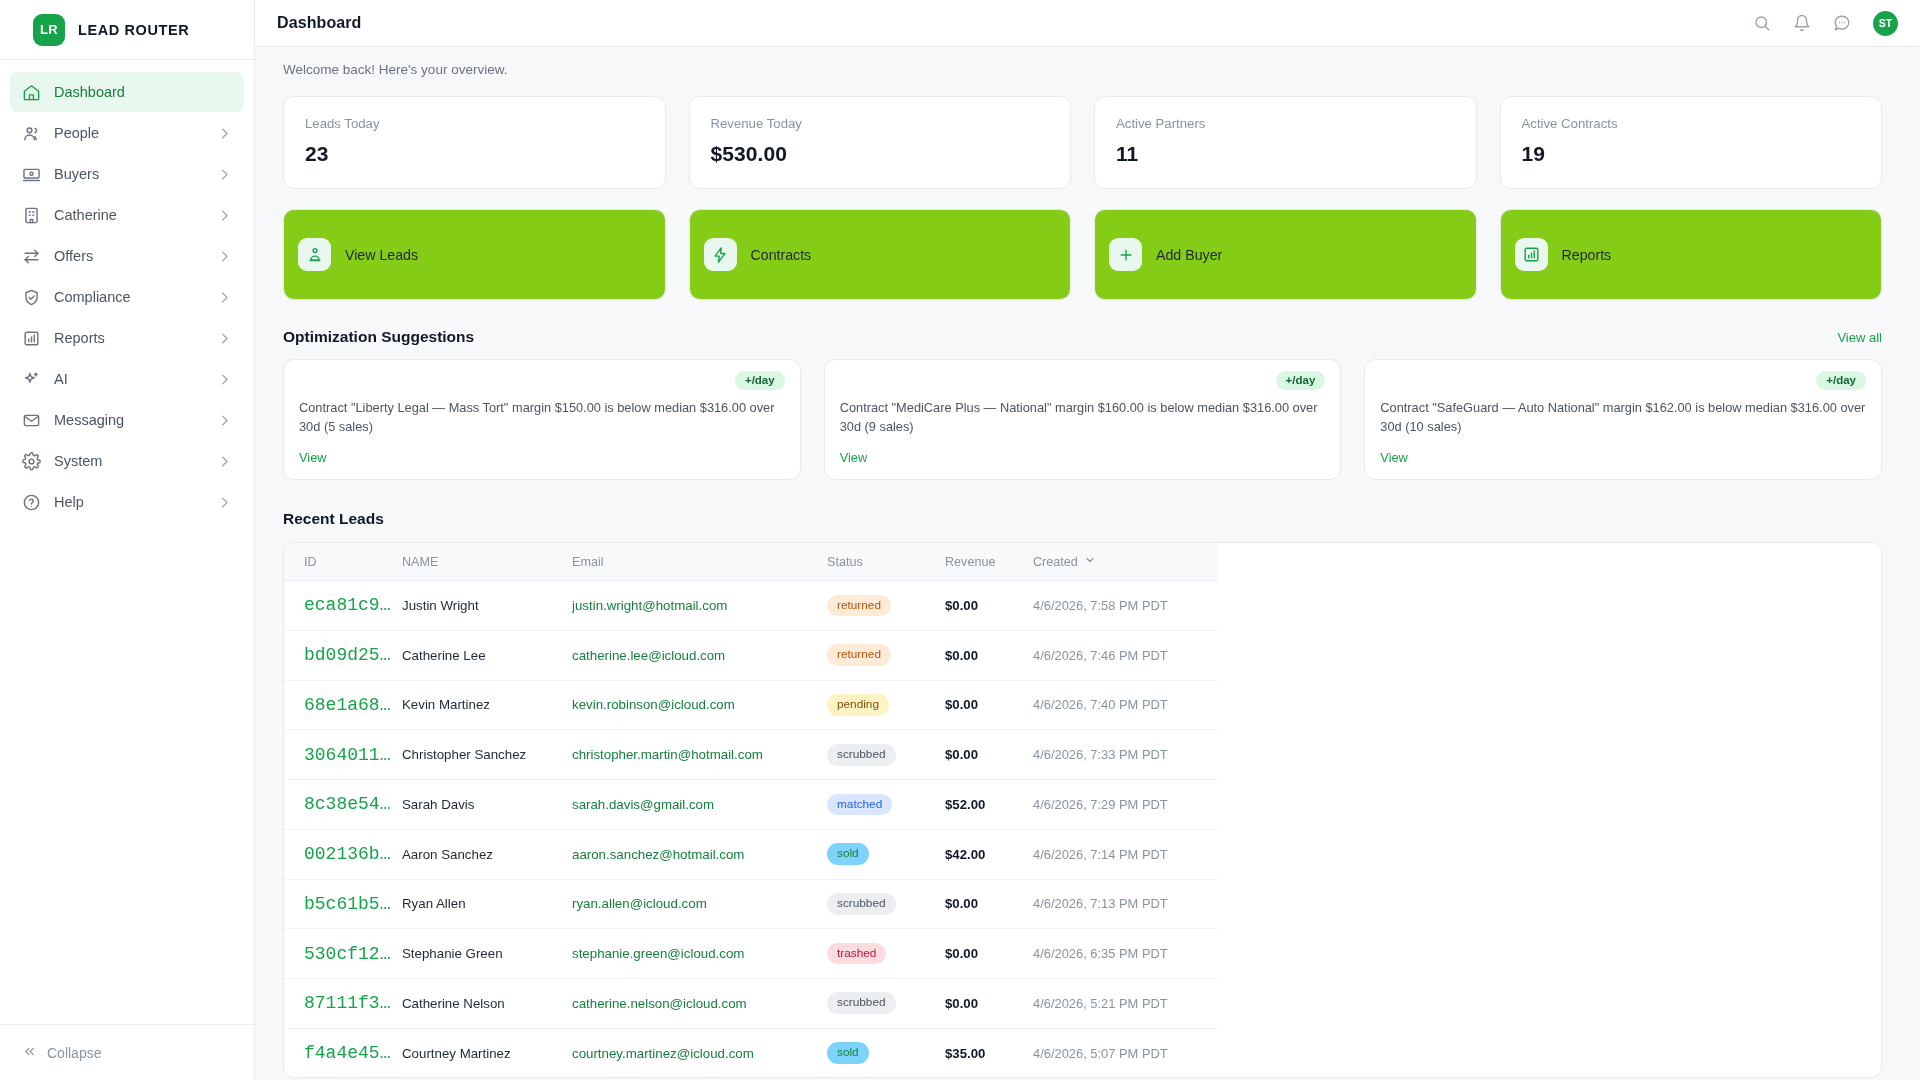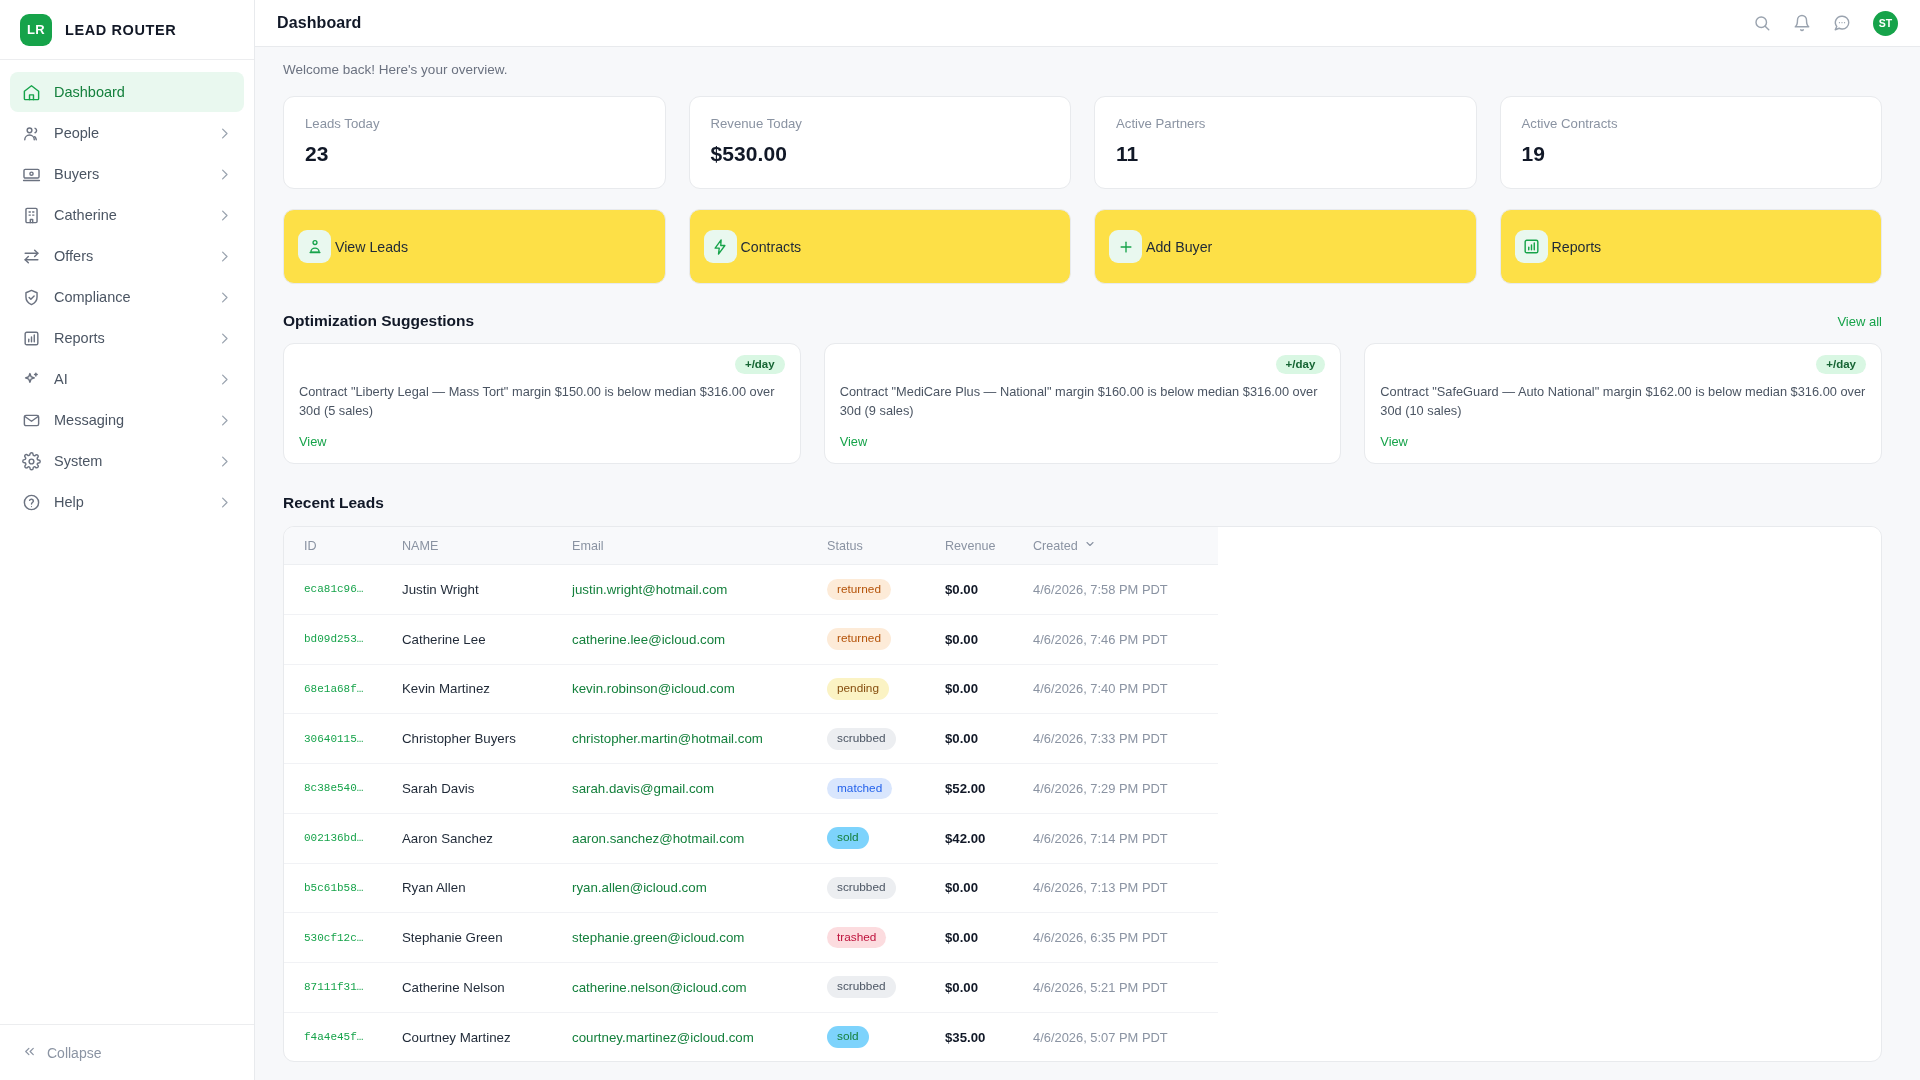--- a/index.html
+++ b/index.html
@@ -15,21 +15,21 @@
   
   .sidebar {
     width: 255px; height: 1080px;
     background: #ffffff;
     border-right: 1px solid #e8eaed;
     display: flex; flex-direction: column;
     flex: 0 0 255px;
   }
   .brand {
     height: 60px; display: flex; align-items: center; gap: 13px;
-    padding: 0 20px; border-bottom: 1px solid #ecedef;
+    padding: 0 33px; border-bottom: 1px solid #ecedef;
   }
   .brand-logo {
     width: 32px; height: 32px; border-radius: 9px;
     background: #16a34a; color: #fff;
     font-size: 13px; font-weight: 700; letter-spacing: .3px;
     display: flex; align-items: center; justify-content: center;
   }
   .brand-name {
     font-size: 14.5px; font-weight: 700; color: #121826; letter-spacing: .6px;
   }
@@ -71,22 +71,22 @@
   .grid4 { display: grid; grid-template-columns: repeat(4,1fr); gap: 23px; margin: 19px 38px 0 28px; }
 
   .stat-card {
     background: #fff; border: 1px solid #e8eaed; border-radius: 11px;
     padding: 19px 21px 22px 21px; min-height: 85px;
   }
   .stat-label { font-size: 13.2px; color: #8a93a2; margin-bottom: 11px; }
   .stat-value { font-size: 21px; font-weight: 700; color: #111827; letter-spacing: .1px; }
 
   .action-card {
-    background: #fde047; border: 1px solid #e8eaed; border-radius: 11px;
-    padding: 20px 14px; display: flex; align-items: center; gap: 4px;
+    background: #84cc16; border: 1px solid #e8eaed; border-radius: 11px;
+    padding: 28px 14px; display: flex; align-items: center; gap: 14px;
     min-height: 58px; cursor: pointer;
   }
   .action-ico {
     width: 33px; height: 33px; border-radius: 9px; background: #e9f8ef; color: #16a34a;
     display: flex; align-items: center; justify-content: center; flex: 0 0 33px;
   }
   .action-lbl { font-size: 14.2px; color: #1f2937; }
 
   .sec-head {
     display: flex; align-items: baseline; margin: 28px 38px 0 28px;
@@ -127,21 +127,21 @@
   thead th.c-pad { width: auto; background: #fff; border-bottom: none; }
   .sort-wrap { display: inline-flex; align-items: center; gap: 6px; cursor: pointer; }
   tbody td {
     font-size: 13.3px; color: #1f2937; padding: 13.5px 10px 13.5px 0;
     border-bottom: 1px solid #f1f2f5; white-space: nowrap; overflow: hidden; text-overflow: ellipsis;
   }
   tbody td.c-pad { border-bottom: none; }
   tbody tr:last-child td { border-bottom: none; }
   td.cell-id {
     padding-left: 20px; color: #16a34a;
-    font-family: "Liberation Mono", "DejaVu Sans Mono", monospace; font-size: 11px;
+    font-family: "Liberation Mono", "DejaVu Sans Mono", monospace; font-size: 18px;
     cursor: pointer;
   }
   td.cell-email { color: #15803d; }
   td.cell-rev { font-weight: 700; color: #111827; font-size: 13.2px; }
   td.cell-created { color: #8a93a2; font-size: 12.9px; }
   .badge {
     display: inline-block; border-radius: 11px; padding: 3px 10px 4px 10px;
     font-size: 11.8px; font-weight: 500; line-height: 1.25;
   }
   .badge.returned { background: #fdebd8; color: #b45309; }
@@ -502,21 +502,21 @@
                 <td class="cell-id">68e1a68f…</td>
                 <td class="cell-name">Kevin Martinez</td>
                 <td class="cell-email">kevin.robinson@icloud.com</td>
                 <td class="cell-status"><span class="badge pending">pending</span></td>
                 <td class="cell-rev">$0.00</td>
                 <td class="cell-created">4/6/2026, 7:40 PM PDT</td>
                 <td class="c-pad"></td>
               </tr>
               <tr>
                 <td class="cell-id">30640115…</td>
-                <td class="cell-name">Christopher Buyers</td>
+                <td class="cell-name">Christopher Sanchez</td>
                 <td class="cell-email">christopher.martin@hotmail.com</td>
                 <td class="cell-status"><span class="badge scrubbed">scrubbed</span></td>
                 <td class="cell-rev">$0.00</td>
                 <td class="cell-created">4/6/2026, 7:33 PM PDT</td>
                 <td class="c-pad"></td>
               </tr>
               <tr>
                 <td class="cell-id">8c38e540…</td>
                 <td class="cell-name">Sarah Davis</td>
                 <td class="cell-email">sarah.davis@gmail.com</td>

